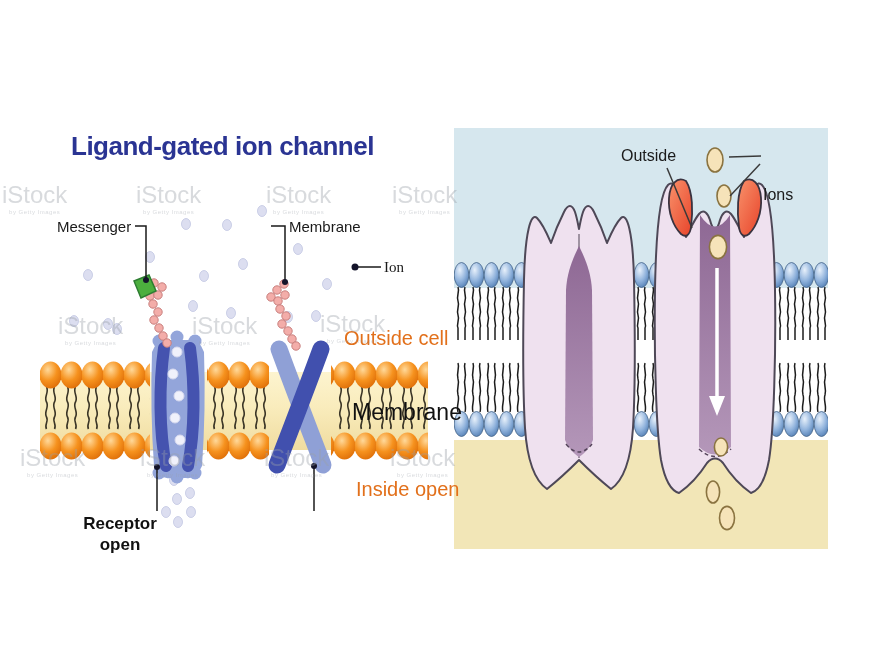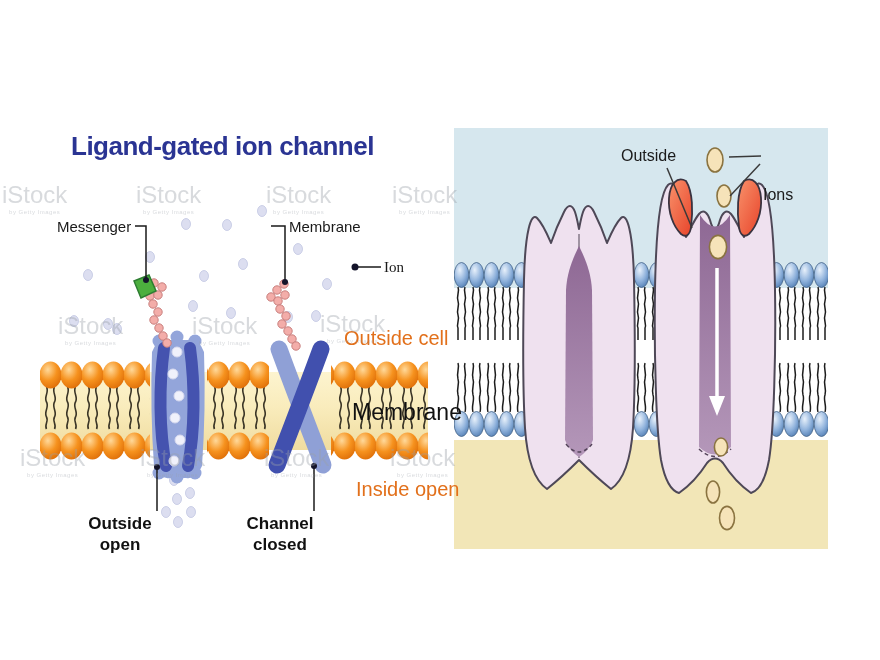--- a/index.html
+++ b/index.html
@@ -226,22 +226,21 @@
 </svg>
 
 <div class="title">Ligand-gated ion channel</div>
 
 <div class="lbl small" style="left:57px;top:218px;">Messenger</div>
 <div class="lbl small" style="left:289px;top:218px;">Membrane</div>
 <div class="lbl small" style="left:384px;top:259px;font-family:Liberation Serif, serif;">Ion</div>
 <div class="lbl orange" style="left:344px;top:327px;">Outside cell</div>
 <div class="lbl mem" style="left:352px;top:399px;">Membrane</div>
 <div class="lbl orange" style="left:356px;top:478px;">Inside open</div>
-<div class="chlbl" style="left:78px;top:513px;">Outside open</div>
-<div class="chlbl" style="left:238px;top:513px;">Channel closed</div>
+<div class="chlbl" style="left:78px;top:513px;">Receptor open</div>
 
 <div class="lbl med" style="left:621px;top:147px;">Outside</div>
 <div class="lbl med" style="left:763px;top:146px;margin-top:40px;">Ions</div>
 
 <div class="wm" style="left:2px;top:183px;">
       <span class="b">iStock</span>
       <span class="c">by Getty Images</span>
     </div>
 <div class="wm" style="left:136px;top:183px;">
       <span class="b">iStock</span>

